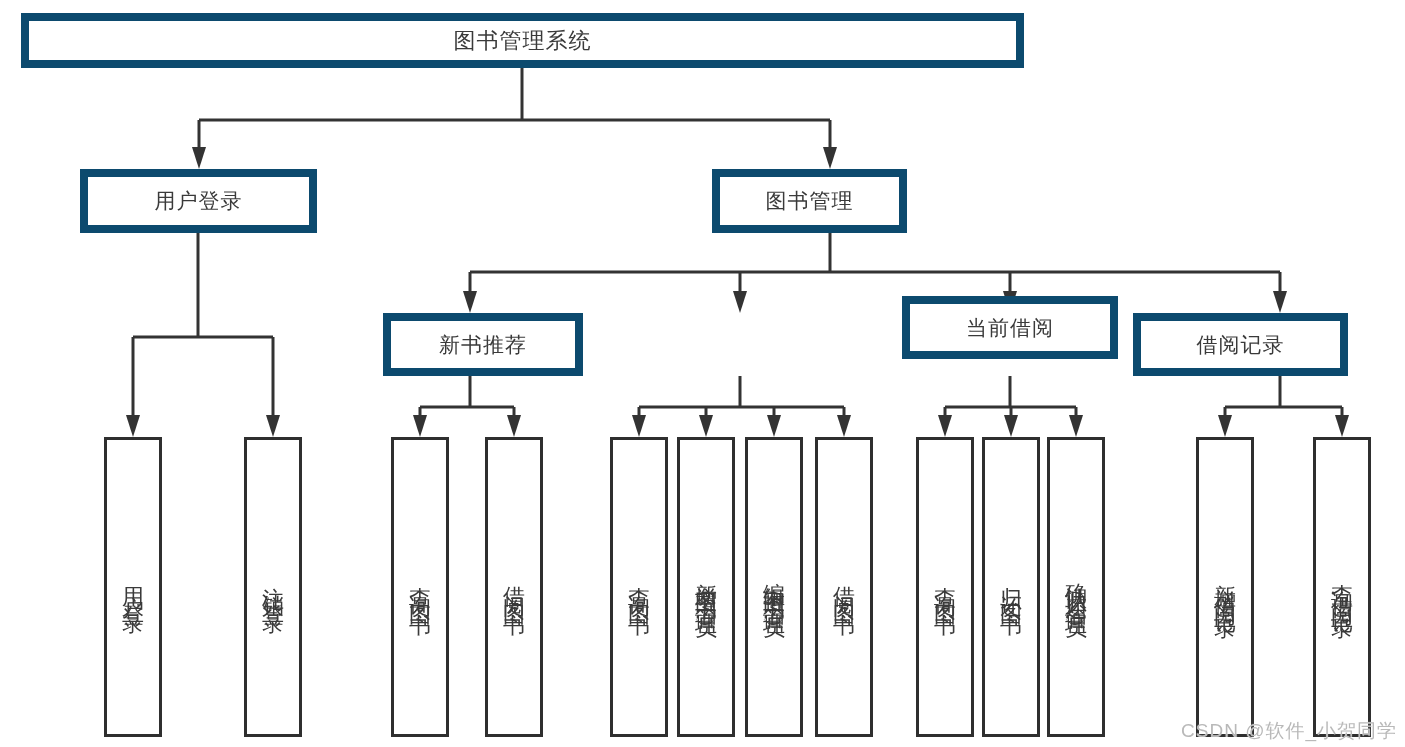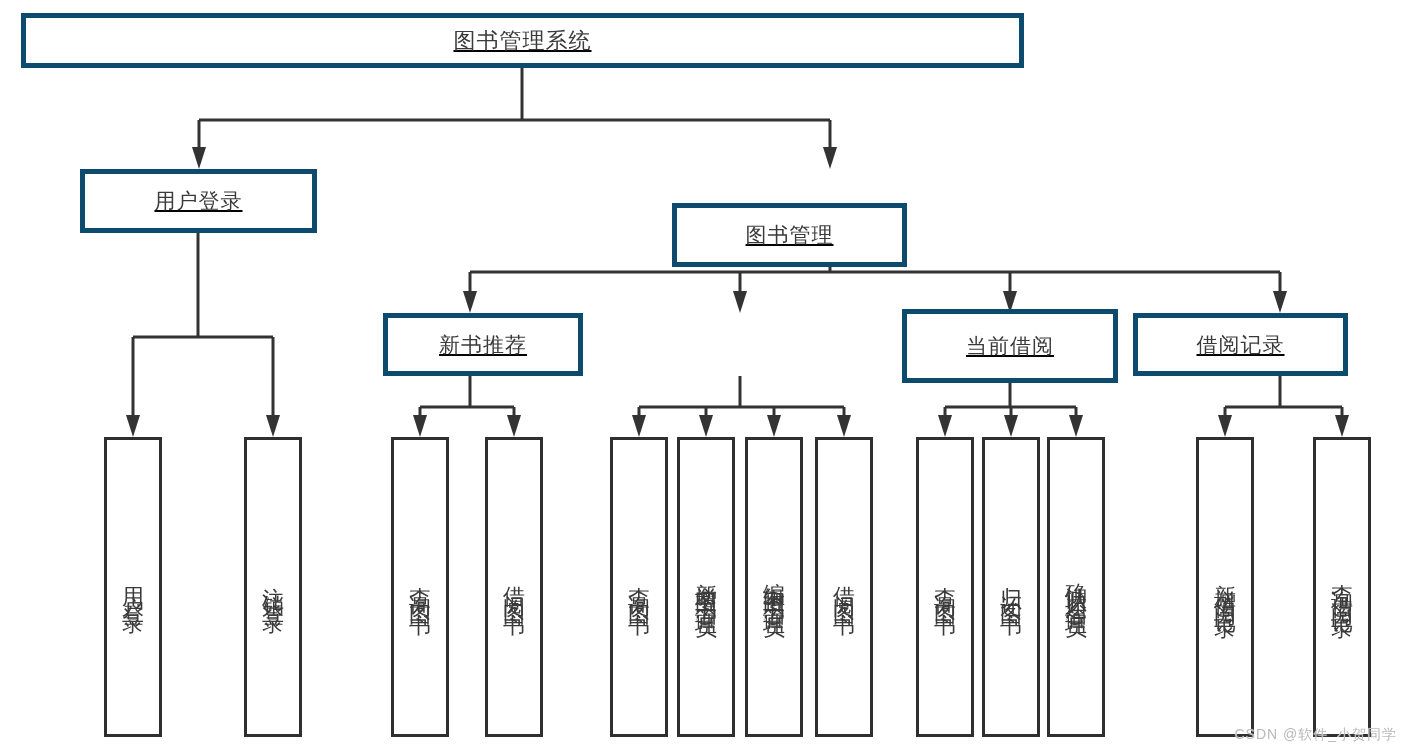--- a/index.html
+++ b/index.html
@@ -17,26 +17,25 @@
   .connectors {
     position: absolute;
     left: 0; top: 0;
     width: 1405px; height: 747px;
     z-index: 1;
   }
   .node {
     position: absolute;
     box-sizing: border-box;
     background: #ffffff;
-    border: 5px solid #0c4a6e;
+    border: 8px solid #0c4a6e;
     display: flex;
     align-items: center;
     justify-content: center;
     z-index: 2;
-    text-decoration: underline;
   }
   .node .label {
     color: #3a3a3a;
     font-size: 21px;
     letter-spacing: 1px;
     white-space: nowrap;
   }
   .leaf {
     position: absolute;
     box-sizing: border-box;
@@ -56,21 +55,21 @@
     color: #3a3a3a;
     font-size: 22px;
     letter-spacing: 9px;
     line-height: 52px;
     max-height: 292px;
   }
   .watermark {
     position: absolute;
     right: 8px;
     bottom: 3px;
-    font-size: 14px;
+    font-size: 19px;
     color: #b9b9b9;
     z-index: 3;
     letter-spacing: 1px;
     text-shadow: 0 0 1px #ffffff;
   }
 </style>
 </head>
 <body>
 
 <div class="canvas">
@@ -142,28 +141,28 @@
     </g>
   </svg>
 
   <div class="node" style="left:21px; top:13px; width:1003px; height:55px;">
     <span class="label" style="font-size:22px;">图书管理系统</span>
   </div>
 
   <div class="node" style="left:80px; top:169px; width:237px; height:64px;">
     <span class="label">用户登录</span>
   </div>
-  <div class="node" style="left:672px; top:169px; width:235px; height:64px;margin-top:34px;">
+  <div class="node" style="left:712px; top:169px; width:195px; height:64px;">
     <span class="label">图书管理</span>
   </div>
 
   <div class="node" style="left:383px; top:313px; width:200px; height:63px;">
     <span class="label">新书推荐</span>
   </div>
-  <div class="node" style="left:902px; top:309px; width:216px; height:74px;">
+  <div class="node" style="left:902px; top:296px; width:216px; height:63px;">
     <span class="label">当前借阅</span>
   </div>
   <div class="node" style="left:1133px; top:313px; width:215px; height:63px;">
     <span class="label">借阅记录</span>
   </div>
 
   <div class="leaf" style="left:104px;">
     <span class="vlabel">用户登录</span>
   </div>
   <div class="leaf" style="left:244px;">

